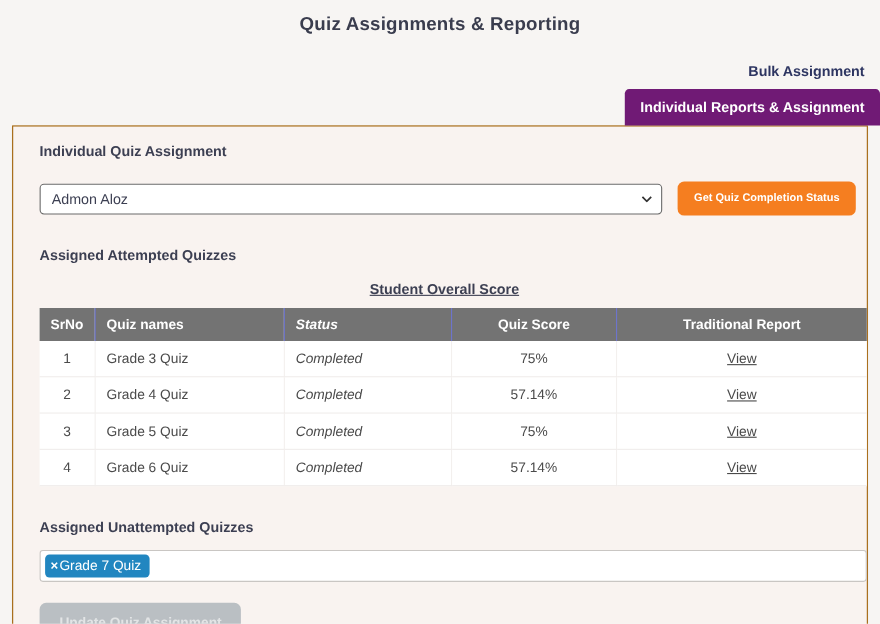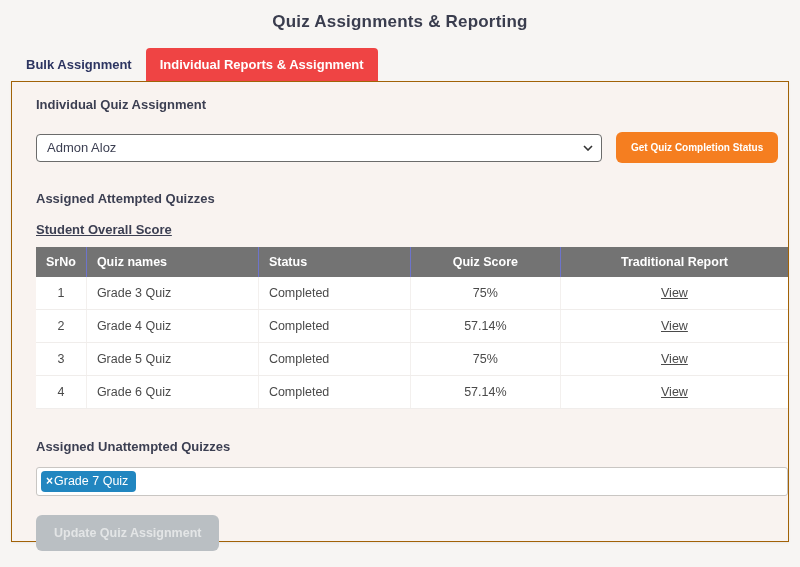--- a/index.html
+++ b/index.html
@@ -15,31 +15,32 @@
     font-size: 17px;
     font-weight: 700;
     color: #3a3d4e;
     padding-top: 12px;
     letter-spacing: .2px;
   }
   .tabs {
     display: flex;
     align-items: flex-end;
     margin: 16px 0 0 12px;
+    flex-direction: column;
   }
   .tab {
     font-size: 13px;
     font-weight: 600;
     color: #2d3561;
     padding: 9px 14px;
     cursor: pointer;
     border-radius: 4px 4px 0 0;
   }
   .tab.active {
-    background: #ef4444;
+    background: #701a75;
     color: #ffffff;
   }
   .panel {
     margin: 0 11px;
     height: 461px;
     background: #f9f3f0;
     border: 1px solid #a16207;
     box-shadow: 0 1px 2px rgba(0,0,0,.06);
     padding: 15px 4px 0 12px;
   }
@@ -87,21 +88,21 @@
     border-radius: 6px;
     font-family: "Liberation Sans", sans-serif;
     font-size: 10px;
     font-weight: 600;
     padding: 10px 15px;
     cursor: pointer;
   }
   .attempted-label { margin-top: 28px; }
   .score-links {
     display: flex;
-    justify-content: space-between;
+    justify-content: center;
     gap: 12px;
     margin: 16px 12px 0 12px;
   }
   .score-links a {
     font-size: 13px;
     font-weight: 700;
     color: #3c3f52;
     text-decoration: underline;
     cursor: pointer;
   }
@@ -123,21 +124,21 @@
   table.quiz-table th:last-child { border-right: none; }
   table.quiz-table td {
     color: #4a4a4a;
     padding: 9px 10px;
     border-bottom: 1px solid #f0edeb;
     border-right: 1px solid #f3f0ee;
   }
   table.quiz-table td:last-child { border-right: none; margin-left: 40px; }
   .col-srno  { width: 40px;  text-align: center; }
   .col-quiz  { width: 172px; }
-  .col-status{ width: 152px; }
+  .col-status{ width: 152px; font-style: italic; }
   .col-score { width: 150px; text-align: center !important; }
   .col-report{ text-align: center !important; }
   td.col-srno { text-align: center; }
   .view-link {
     color: #4a4a4a;
     text-decoration: underline;
     cursor: pointer;
   }
   .unattempted-label { margin-top: 30px; display: block; }
   .tag-input {

